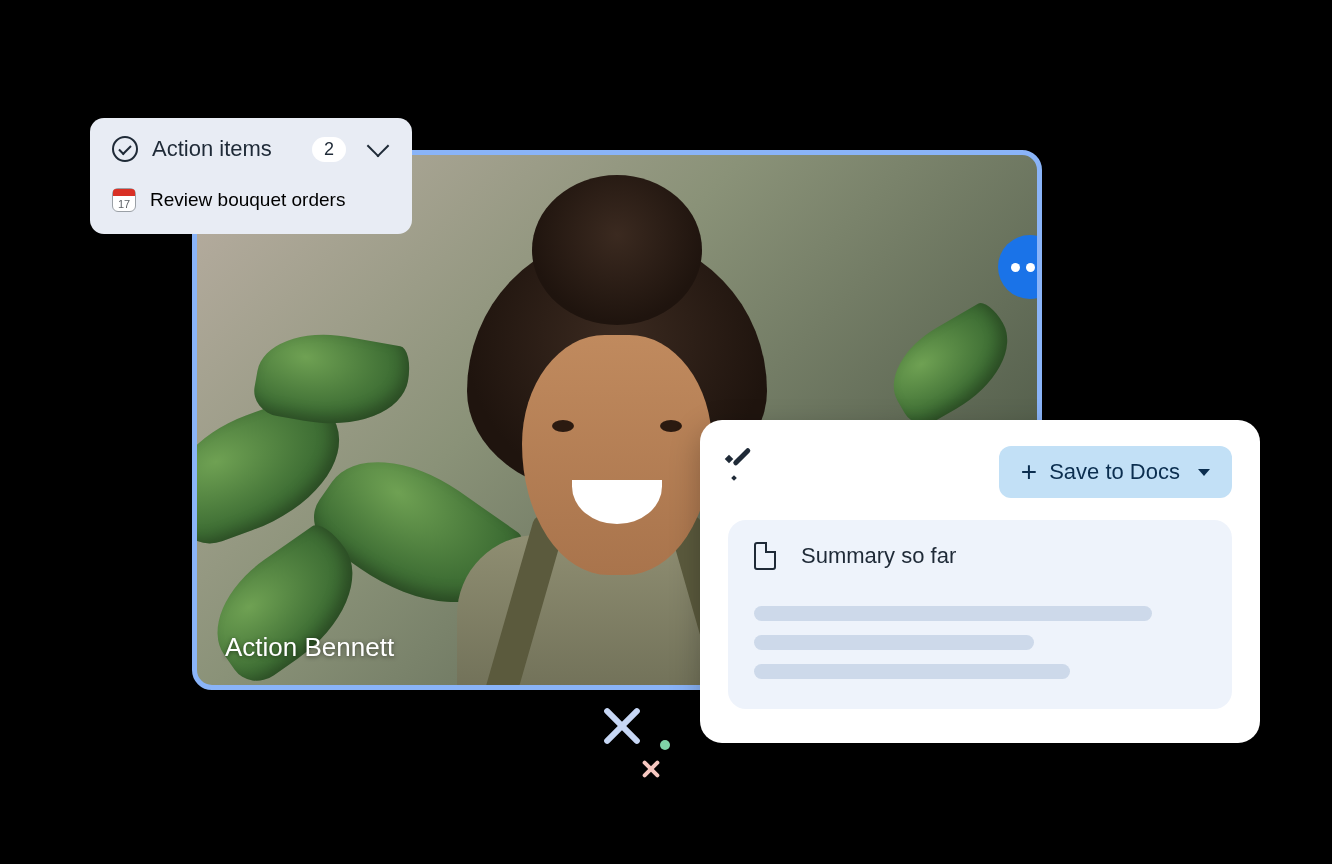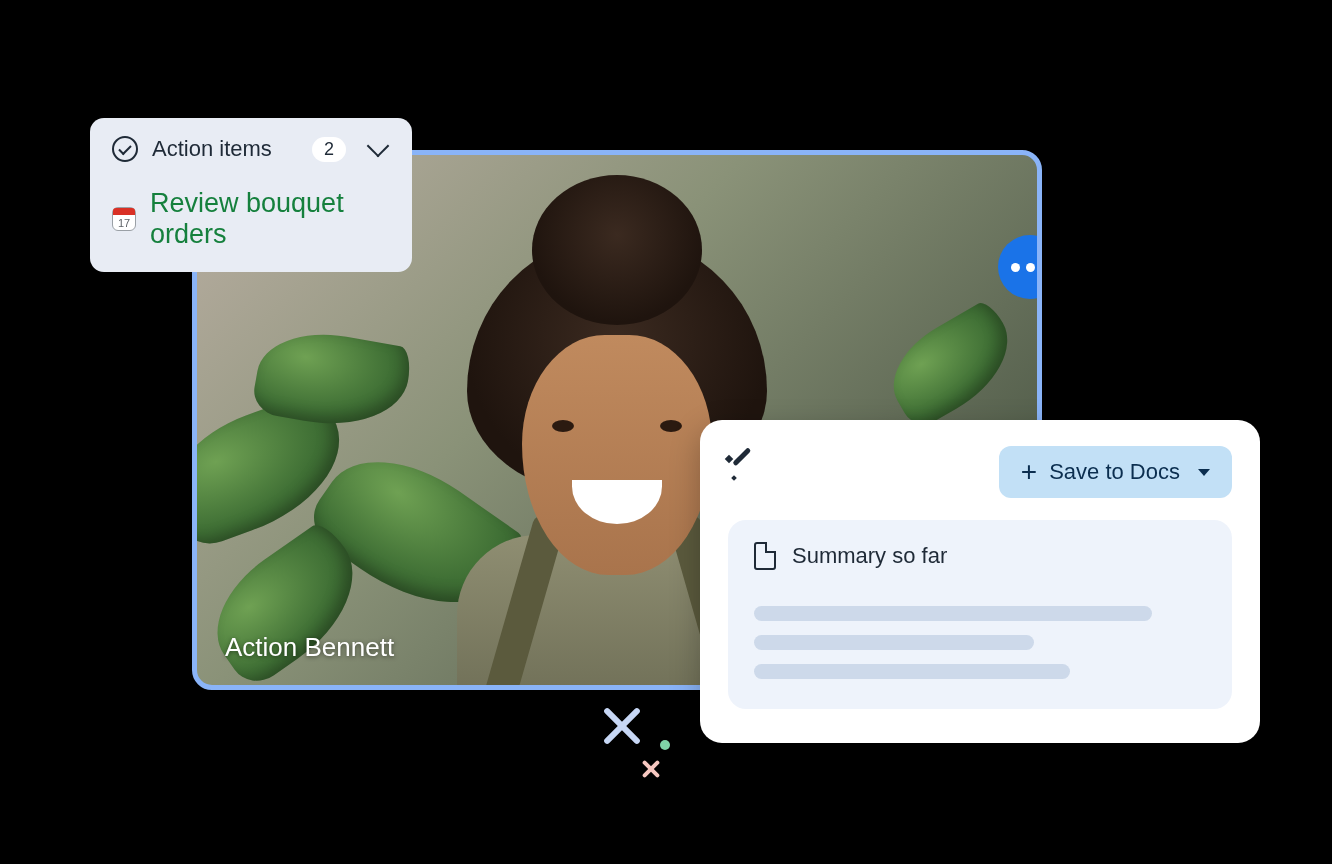--- a/index.html
+++ b/index.html
@@ -199,22 +199,22 @@
     padding-bottom: 1px;
   }
   .cal-icon::before {
     content: "";
     position: absolute;
     top: 0; left: 0; right: 0; height: 7px;
     background: #d93025;
     border-radius: 3px 3px 0 0;
   }
   .action-item-text {
-    font-size: 27px;
-    color: #15803d;
+    font-size: 19px;
+    color: #000000;
   }
 
   
   .summary-card {
     position: absolute;
     left: 700px;
     top: 420px;
     width: 560px;
     background: #fff;
     border-radius: 22px;
@@ -272,21 +272,21 @@
 
   .summary-body {
     margin-top: 22px;
     background: #eef3fb;
     border-radius: 18px;
     padding: 22px 26px 30px 26px;
   }
   .summary-body-header {
     display: flex;
     align-items: center;
-    gap: 16px;
+    gap: 25px;
     margin-bottom: 36px;
   }
   .doc-icon {
     width: 22px; height: 28px;
     border: 2px solid #1f2a37;
     border-radius: 3px;
     position: relative;
   }
   .doc-icon::before {
     content: "";

